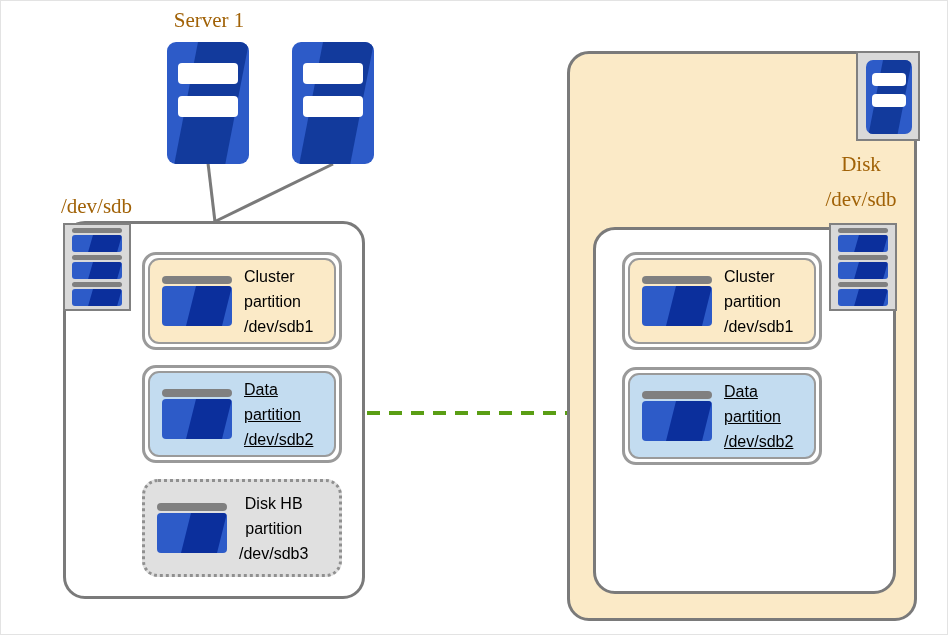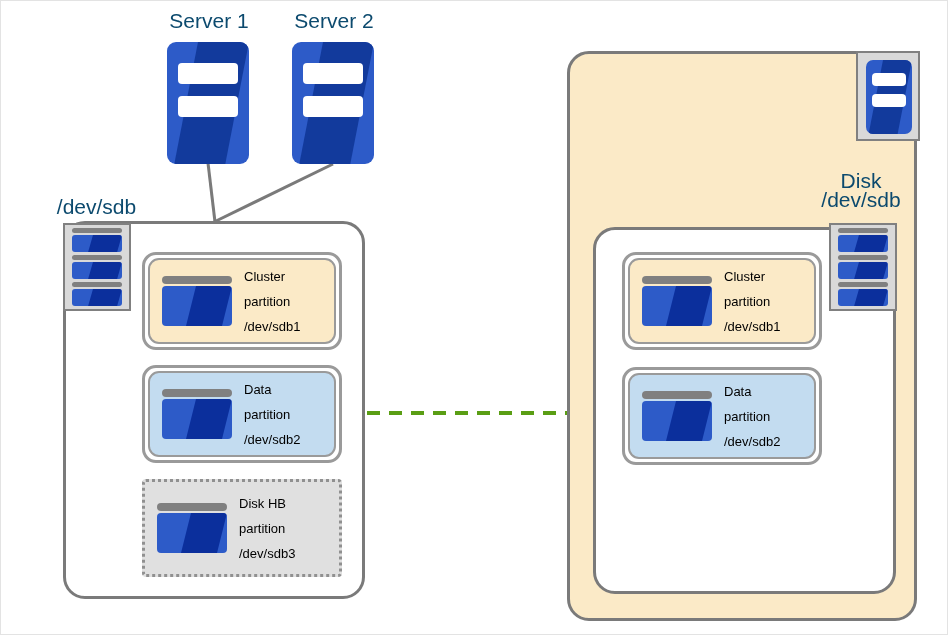--- a/index.html
+++ b/index.html
@@ -16,25 +16,26 @@
     height: 635px;
     background: #ffffff;
     border: 1px solid #e3e3e3;
     box-sizing: border-box;
     overflow: hidden;
   }
 
   
   .label {
     position: absolute;
-    color: #0c4a6e;
+    color: #a16207;
     font-size: 21px;
     line-height: 27px;
     white-space: pre;
     text-align: center;
+    font-family: Liberation Serif, serif;
   }
 
   
   .server-icon {
     position: absolute;
     border-radius: 9px;
     overflow: hidden;
     background: #2d5bc8;
   }
   .server-icon .shade {
@@ -148,35 +149,36 @@
     width: 100%;
     height: 100%;
     border: 2px solid #9a9a9a;
     border-radius: 11px;
     display: flex;
     align-items: center;
     padding: 0 10px 0 12px;
     gap: 12px;
   }
   .partition.cluster .inner { background: #fbeac7; }
-  .partition.data .inner { background: #c3dcf0; }
+  .partition.data .inner { background: #c3dcf0; text-decoration: underline; }
 
   .partition.dashed {
     border: none;
     padding: 0;
     background: transparent;
   }
   .partition.dashed .inner {
     border: 3px dotted #909090;
-    border-radius: 4px;
+    border-radius: 16px;
     background: #e0e0e0;
+    text-align: center;
   }
 
   .part-text {
-    font-size: 13px;
+    font-size: 16px;
     line-height: 25px;
     color: #000000;
     white-space: pre;
   }
 
   
   svg.overlay {
     position: absolute;
     top: 0; left: 0;
     width: 948px;
@@ -199,21 +201,20 @@
     <polyline points="603,401 618,412 603,423" fill="none" stroke="#5a9e14" stroke-width="4"></polyline>
   </svg>
 
   <div class="label" style="left:160px; top:6px; width:96px;">Server 1</div>
   <div class="server-icon" style="left:166px; top:41px; width:82px; height:122px;">
     <div class="shade"></div>
     <div class="bar" style="top:21px; height:21px;"></div>
     <div class="bar" style="top:54px; height:21px;"></div>
   </div>
 
-  <div class="label" style="left:285px; top:6px; width:96px;">Server 2</div>
   <div class="server-icon" style="left:291px; top:41px; width:82px; height:122px;">
     <div class="shade"></div>
     <div class="bar" style="top:21px; height:21px;"></div>
     <div class="bar" style="top:54px; height:21px;"></div>
   </div>
 
   <div class="label" style="left:18px; top:192px; width:155px;">/dev/sdb</div>
 
   <div class="enclosure" style="left:62px; top:220px; width:302px; height:378px;"></div>
 
@@ -291,21 +292,21 @@
   <div class="server3-box" style="left:566px; top:50px; width:350px; height:570px;"></div>
 
   <div class="disk-stack" style="left:855px; top:50px; width:64px; height:90px; padding:0;">
     <div class="server-icon" style="left:8px; top:7px; width:46px; height:74px; border-radius:7px;">
       <div class="shade"></div>
       <div class="bar" style="top:13px; height:13px;"></div>
       <div class="bar" style="top:34px; height:13px;"></div>
     </div>
   </div>
 
-  <div class="label" style="left:785px; top:166px; width:150px;">Disk</div>
+  <div class="label" style="left:785px; top:150px; width:150px;">Disk</div>
   <div class="label" style="left:785px; top:185px; width:150px;">/dev/sdb</div>
 
   <div class="enclosure" style="left:592px; top:226px; width:303px; height:367px;"></div>
 
   <div class="disk-stack" style="left:828px; top:222px; width:68px; height:88px;">
     <div class="row">
       <div class="cap"></div>
       <div class="body">
           <div class="shade"></div>
         </div>

